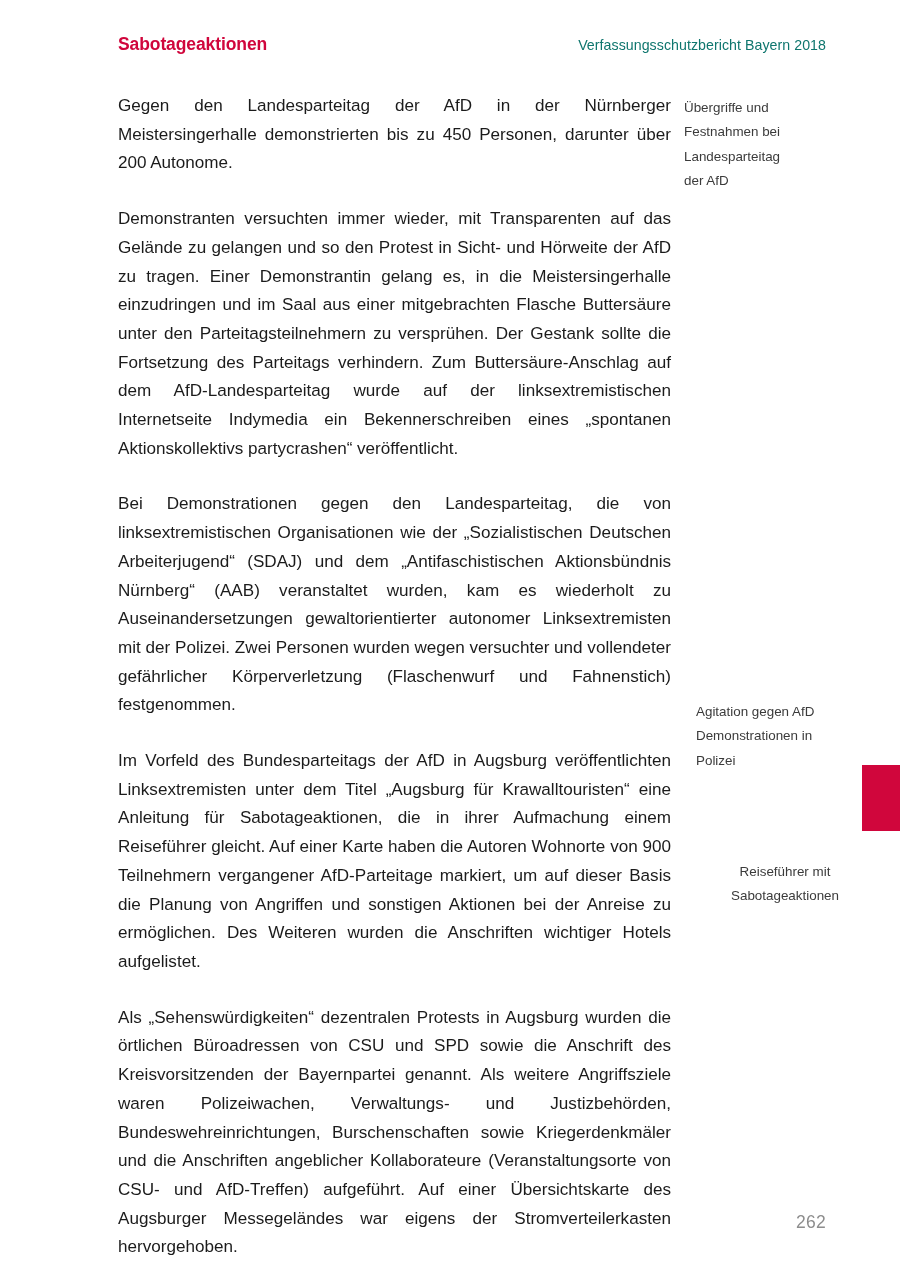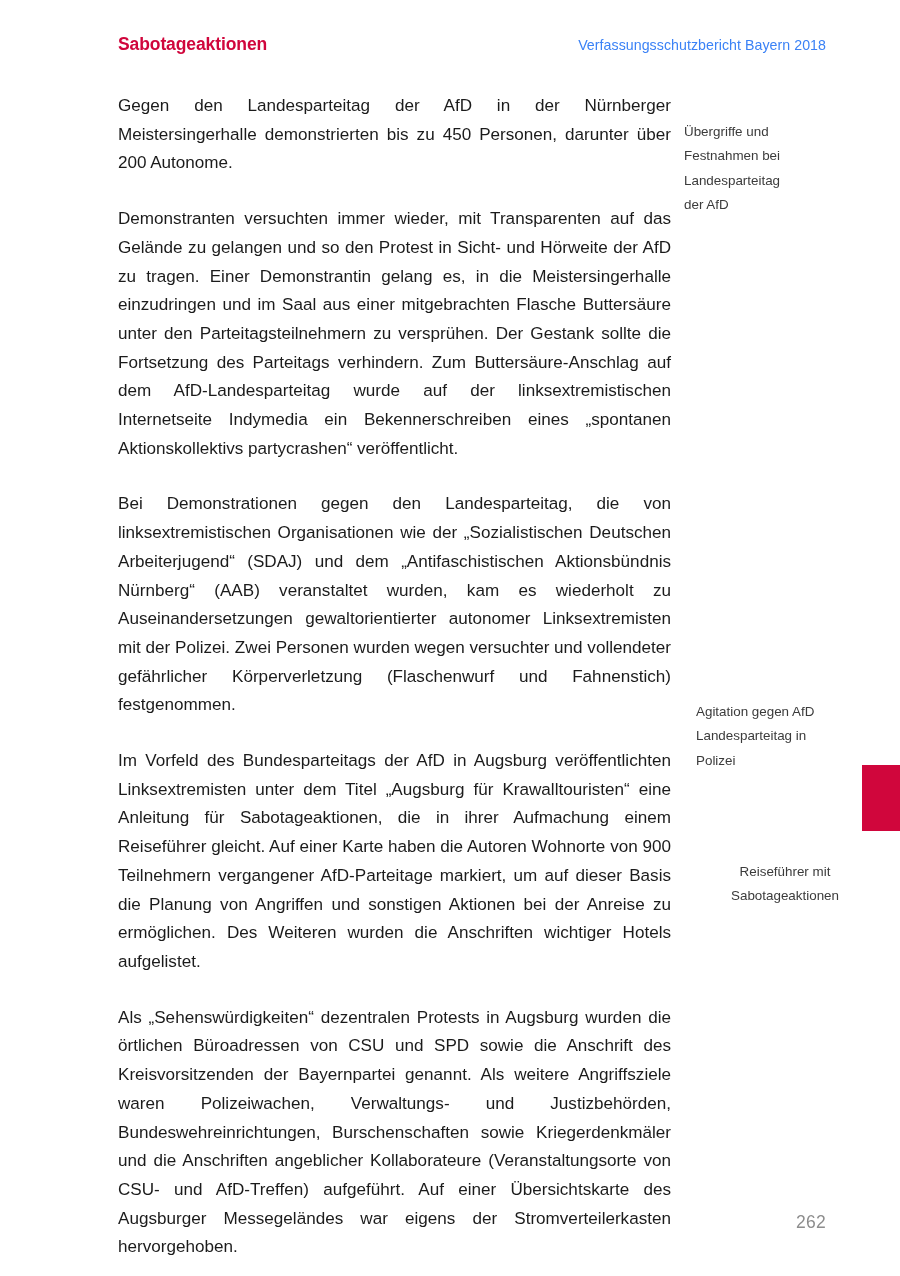--- a/index.html
+++ b/index.html
@@ -37,21 +37,21 @@
   .head-section {
     font-size: 17.5px;
     font-weight: bold;
     letter-spacing: -0.1px;
     color: #d0063c;
     white-space: nowrap;
   }
   .head-report {
     font-size: 14.2px;
     font-weight: normal;
-    color: #3b82f6;
+    color: #0f766e;
     letter-spacing: 0.05px;
     white-space: nowrap;
   }
 
   
   .content {
     position: absolute;
     left: 0;
     top: 92px;
     width: 900px;
@@ -85,21 +85,21 @@
     width: 170px;
   }
   .sidenote {
     font-size: 13.4px;
     line-height: 24.3px;
     color: #3b3b3b;
     text-align: left;
   }
   .sidenote .nl { display: block; }
 
-  .sn-pos-1 { position: absolute; top: 4px;   left: 0; width: 170px; margin-top: 24px; }
+  .sn-pos-1 { position: absolute; top: 4px;   left: 0; width: 170px; }
   .sn-pos-2 { position: absolute; top: 608px; left: 12px; width: 170px; }
   .sn-pos-3 { position: absolute; top: 768px; left: 16px; width: 170px; text-align: center; }
 
   
   .thumb-tab {
     position: absolute;
     right: 0;
     top: 765px;
     width: 38px;
     height: 66px;
@@ -139,21 +139,21 @@
 
     <div class="sidecol">
       <div class="sidenote sn-pos-1">
         <span class="nl">Übergriffe und</span>
         <span class="nl">Festnahmen bei</span>
         <span class="nl">Landesparteitag</span>
         <span class="nl">der AfD</span>
       </div>
       <div class="sidenote sn-pos-2">
         <span class="nl">Agitation gegen AfD</span>
-        <span class="nl">Landesparteitag in</span>
+        <span class="nl">Demonstrationen in</span>
         <span class="nl">Polizei</span>
       </div>
       <div class="sidenote sn-pos-3">
         <span class="nl">Reiseführer mit</span>
         <span class="nl">Sabotageaktionen</span>
       </div>
     </div>
 
   </div>
 

